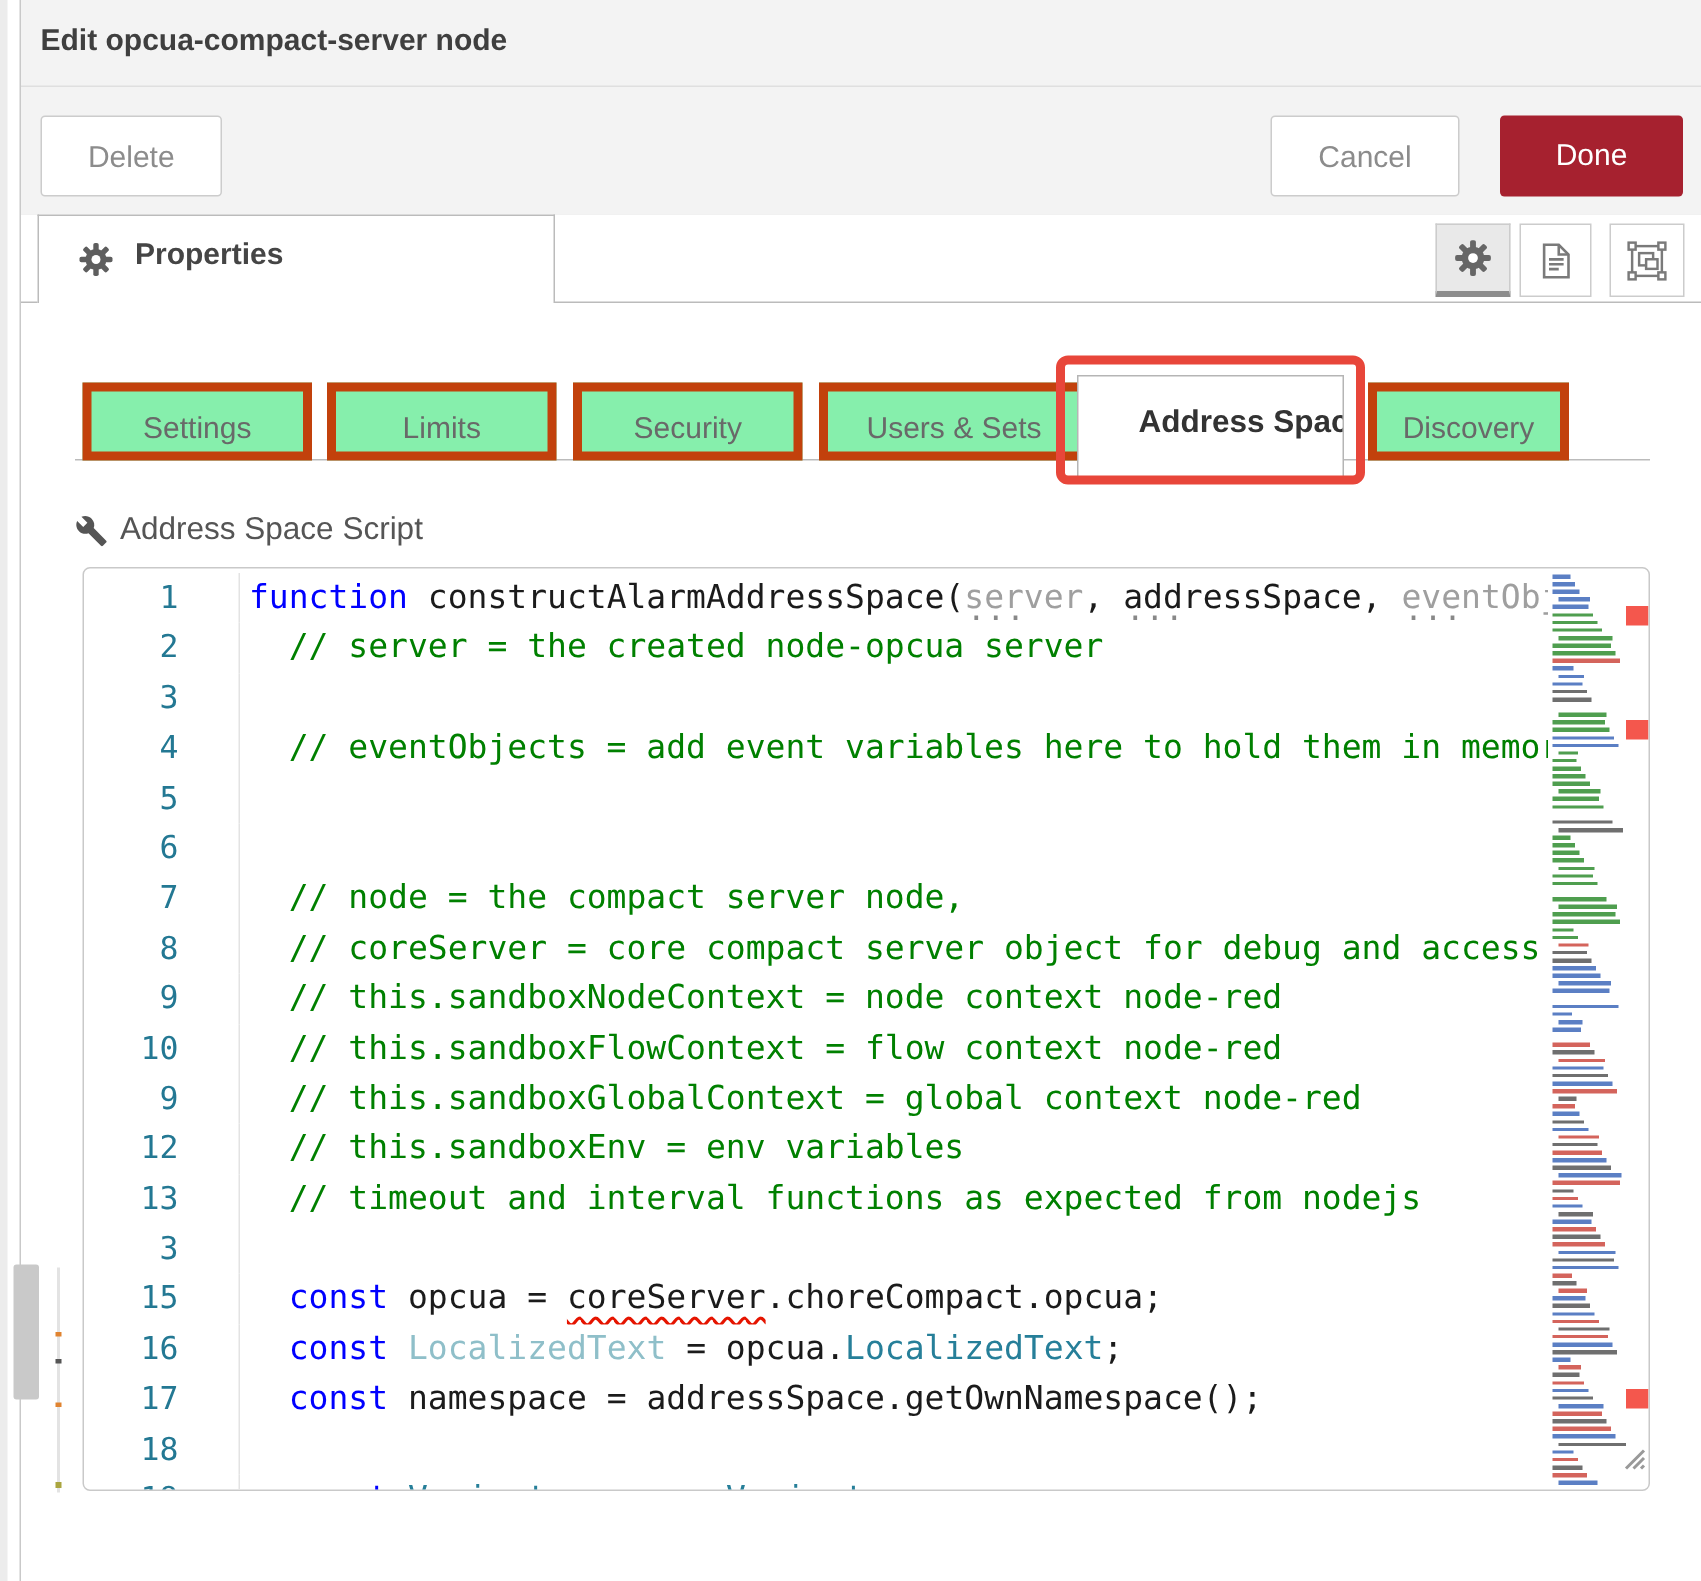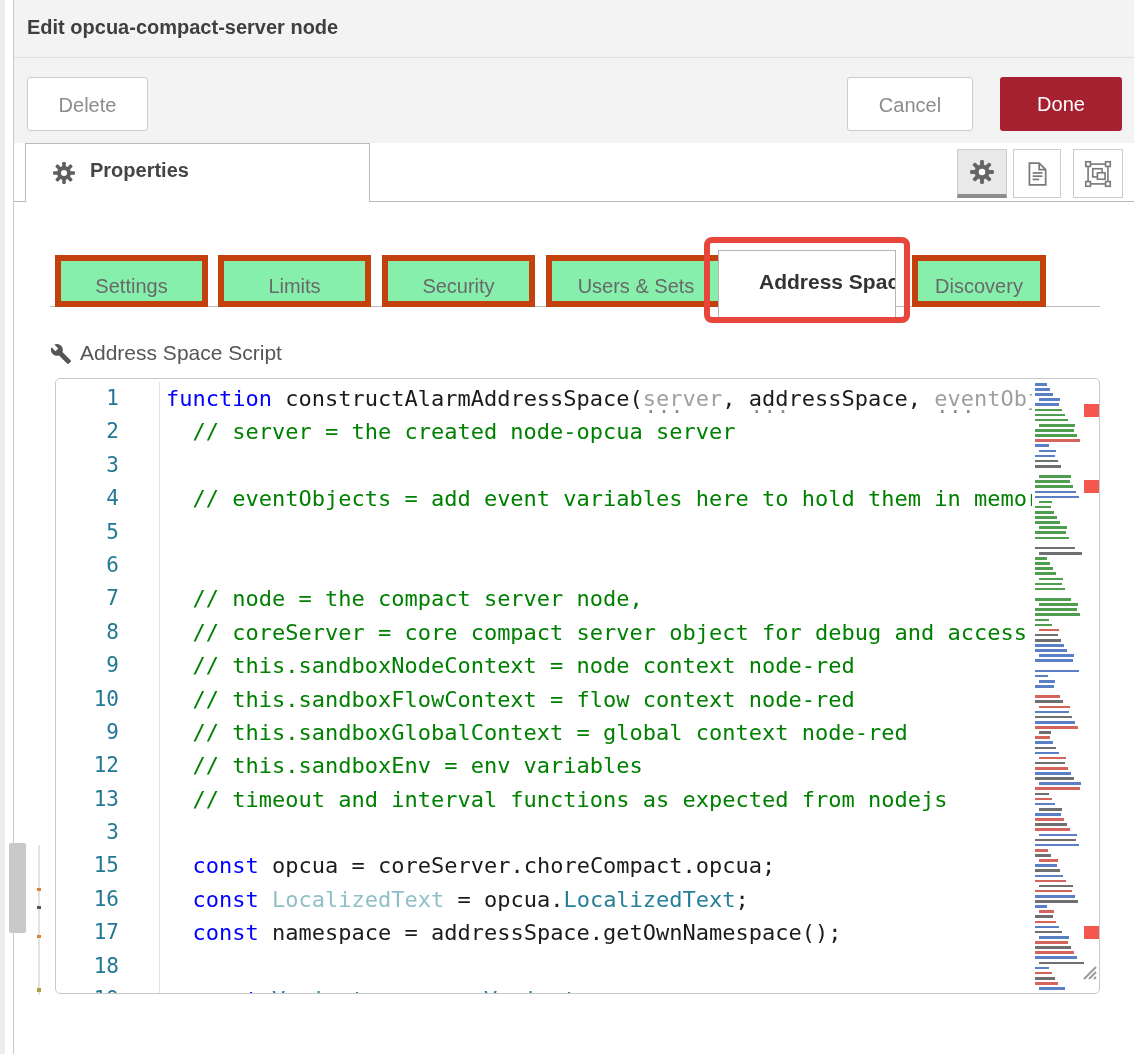--- a/index.html
+++ b/index.html
@@ -44,21 +44,21 @@
   .section-label svg{position:absolute;left:0;top:2px;}
   .section-label .lbl{position:absolute;left:30px;top:0;font-size:21px;color:#555;white-space:nowrap;}
   
   .editor{position:absolute;left:55px;top:378px;width:1045px;height:616px;background:#fff;border:1px solid #c9c9c9;border-radius:5px;box-sizing:border-box;overflow:hidden;}
   .code-lines{position:absolute;left:0;top:3px;width:1045px;font-family:"DejaVu Sans Mono","Liberation Mono",monospace;}
   .line{display:flex;height:33.4px;line-height:33.4px;}
   .ln{width:63px;padding-right:40px;text-align:right;color:#237893;font-size:21px;border-right:1px solid #e3e3e3;flex:none;}
   .codetext{padding-left:6px;font-size:22px;white-space:pre;width:866px;overflow:hidden;flex:none;}
   .tk-kw{color:#0000ff;} .tk-cm{color:#008000;} .tk-pl{color:#1b1b1b;}
   .tk-fade{color:#9f9f9f;} .tk-teal{color:#267f99;} .tk-tealfade{color:#8fbfc9;}
-  .tk-err{text-decoration-style:wavy;text-decoration-color:#e51400;text-decoration-thickness:1.5px;text-underline-offset:5px;}
+  .tk-err{text-decoration:underline;text-decoration-style:wavy;text-decoration-color:#e51400;text-decoration-thickness:1.5px;text-underline-offset:5px;}
   .dots{position:relative;display:inline-block;}
   .dots::after{content:"...";position:absolute;left:2px;top:17px;color:#888;font-size:20px;line-height:14px;letter-spacing:1px;}
   
   .minimap{position:absolute;left:977px;top:2px;width:46px;height:610px;background:#fff;}
   .minimap i{position:absolute;height:2.6px;display:block;}
   .ov-marker{position:absolute;left:1028px;width:15px;height:13px;background:#f4574d;}
   .grip{position:absolute;left:1024px;top:584px;}
   .below-space{position:absolute;left:14px;top:995px;width:1120px;height:59px;background:#fff;}
 </style>
 </head>

